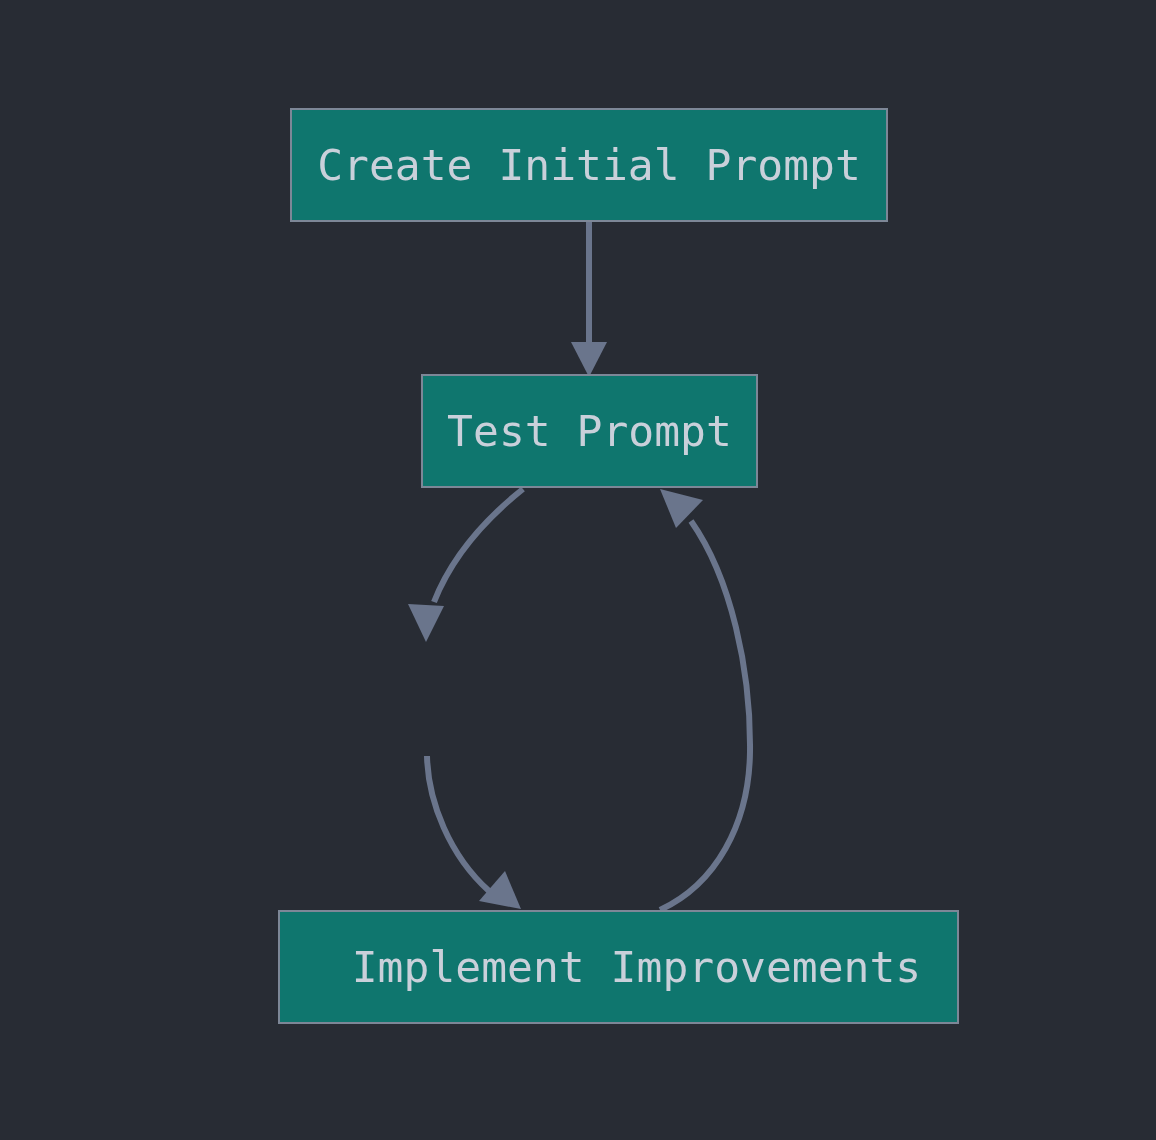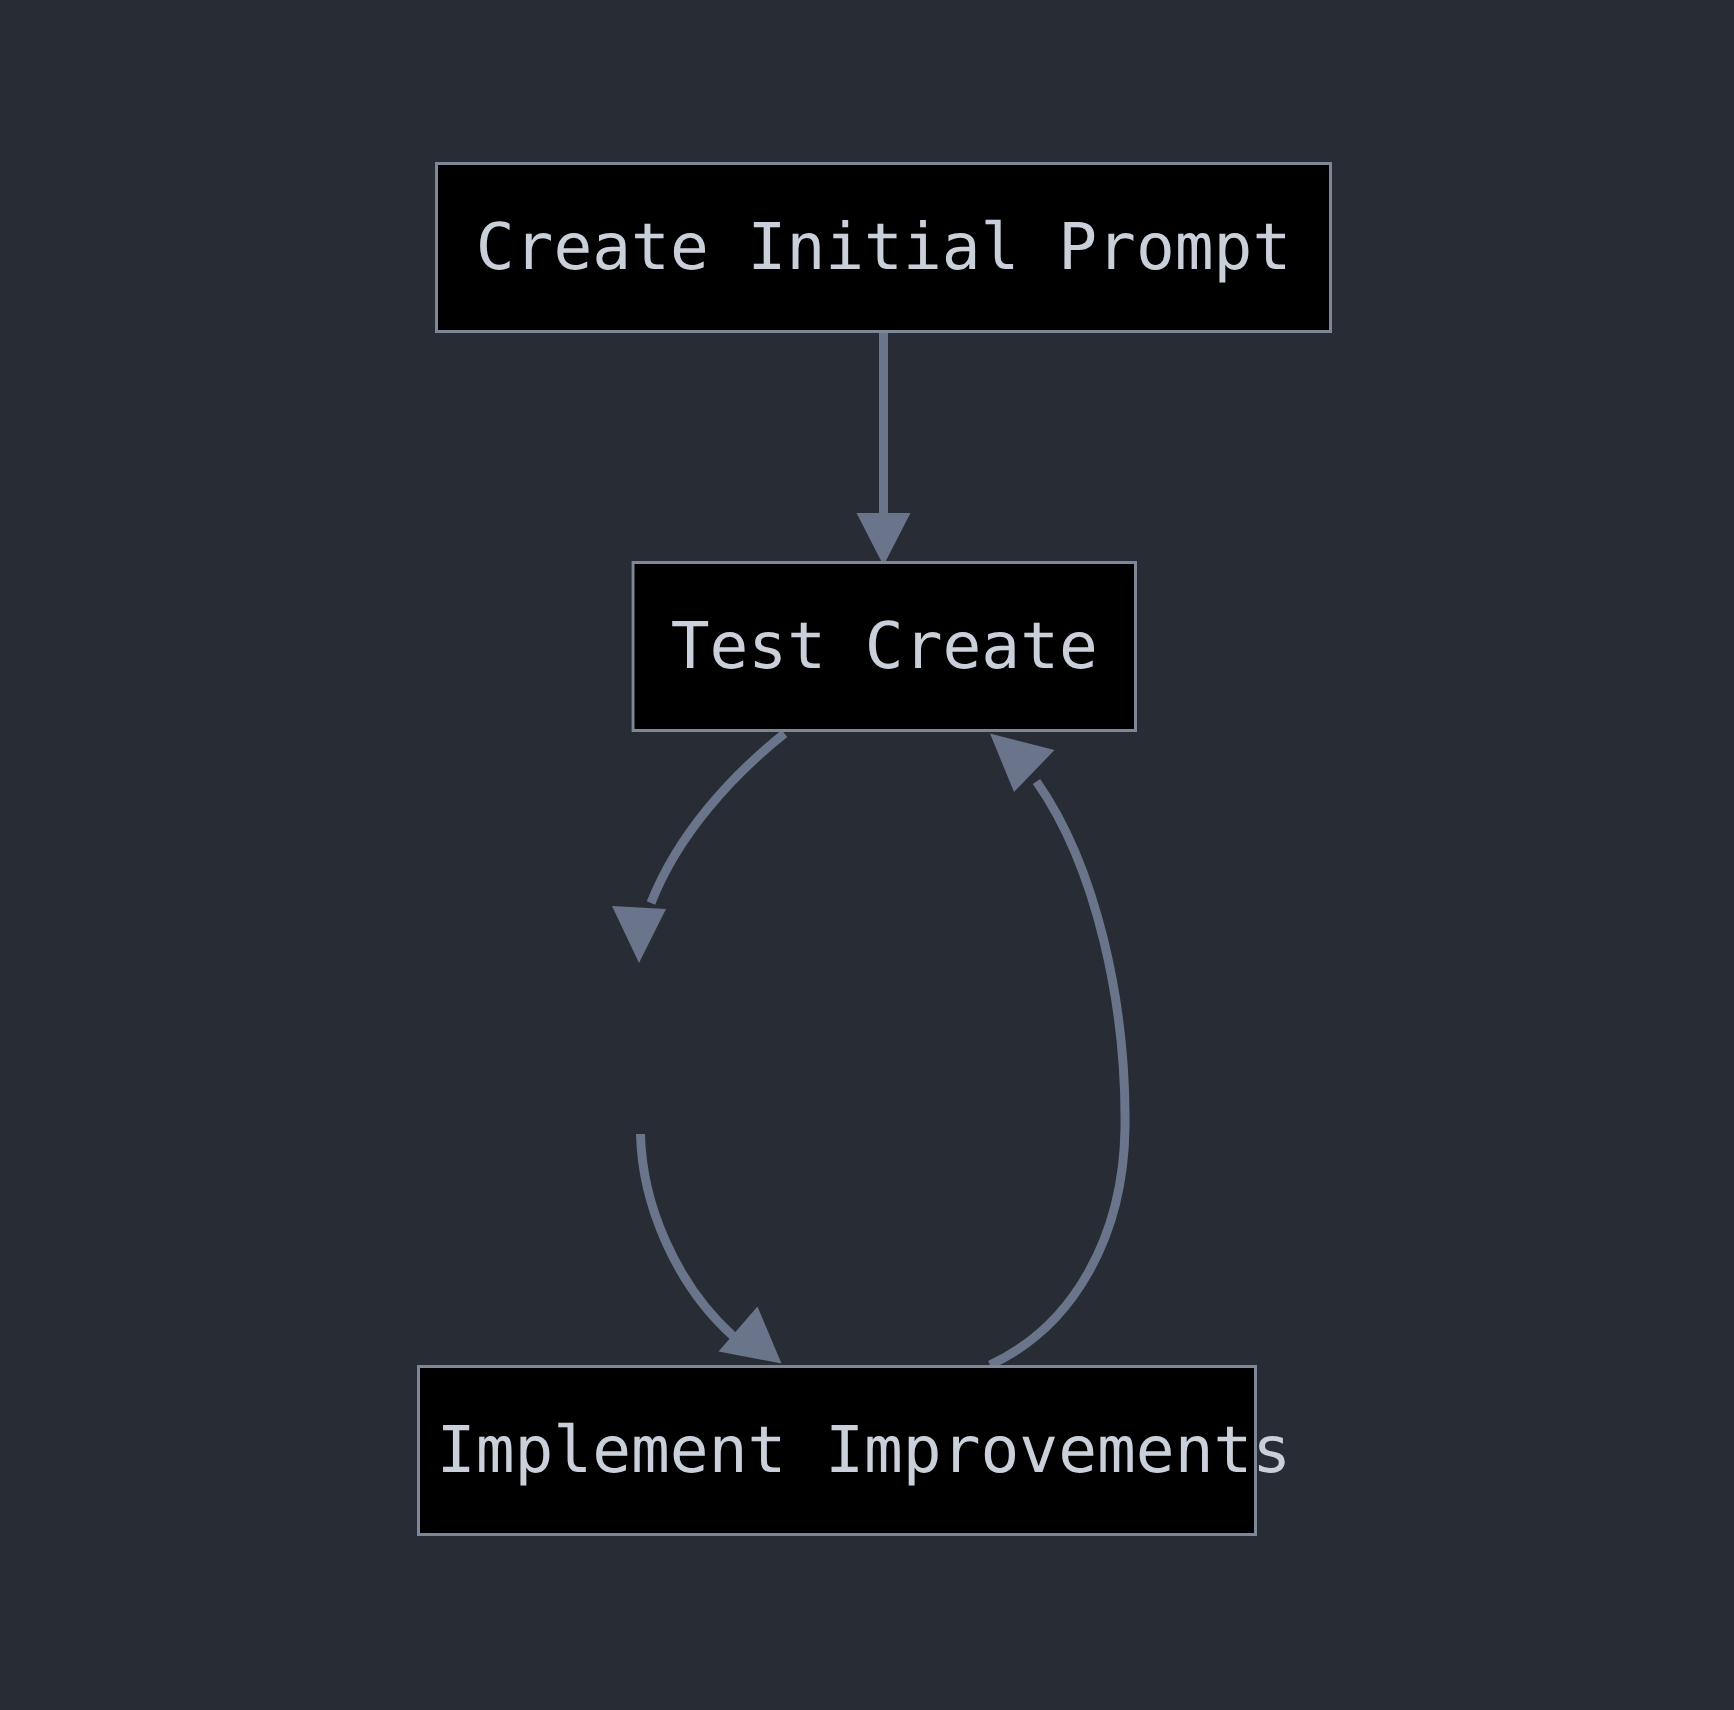--- a/index.html
+++ b/index.html
@@ -30,31 +30,31 @@
   .edge-head {
     fill: #6a758c;
     stroke: none;
   }
   .node {
     position: absolute;
     box-sizing: border-box;
     display: flex;
     align-items: center;
     justify-content: center;
-    background: #000000;
+    background: #0f766e;
     border: 2px solid #7d8797;
     color: #c9d0da;
     font-size: 43px;
     line-height: 1;
     white-space: nowrap;
   }
   .node-create    { left: 290px; top: 108px;  width: 598px; height: 114px; }
   .node-test      { left: 421px; top: 374px;  width: 337px; height: 114px; }
   .node-identify  { left: 206px; top: 643px;  width: 440px; height: 113px; }
-  .node-implement { left: 278px; top: 910px;  width: 560px; height: 114px; padding-left: 36px; }
+  .node-implement { left: 278px; top: 910px;  width: 681px; height: 114px; padding-left: 36px; }
 </style>
 </head>
 <body>
 
 <div class="canvas">
 
   <svg class="edges-layer" viewBox="0 0 1156 1140" xmlns="http://www.w3.org/2000/svg">
 
     <g>
       <line class="edge-path" x1="589" y1="222" x2="589" y2="346"></line>
@@ -75,21 +75,21 @@
       <path class="edge-path" d="M 660 910 C 716 884, 749 824, 750 752 C 751 670, 731 578, 691 521"></path>
       <polygon class="edge-head" points="676,528 703,500 660,489"></polygon>
     </g>
   </svg>
 
   <div class="node node-create">
     <span>Create Initial Prompt</span>
   </div>
 
   <div class="node node-test">
-    <span>Test Create</span>
+    <span>Test Prompt</span>
   </div>
 
 
   <div class="node node-implement">
     <span>Implement Improvements</span>
   </div>
 
 </div>
 
 </body></html>

